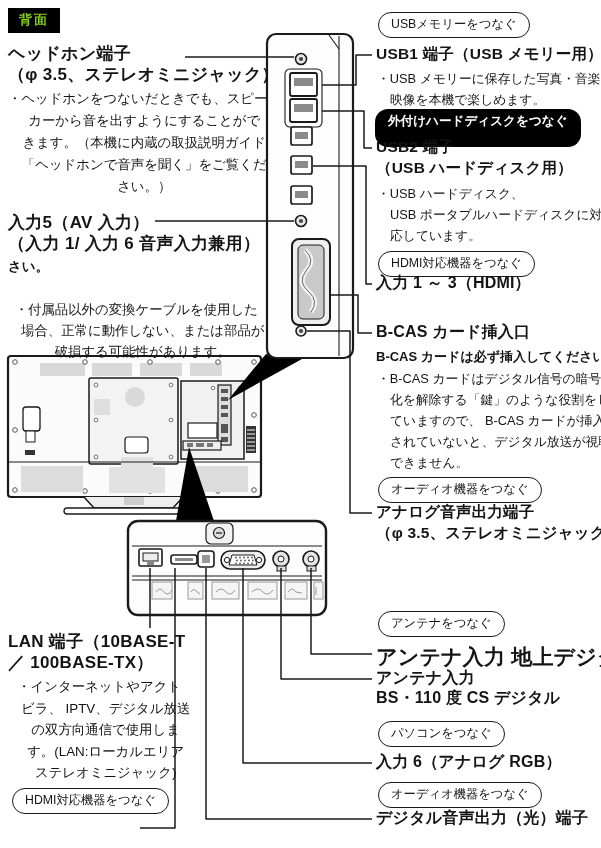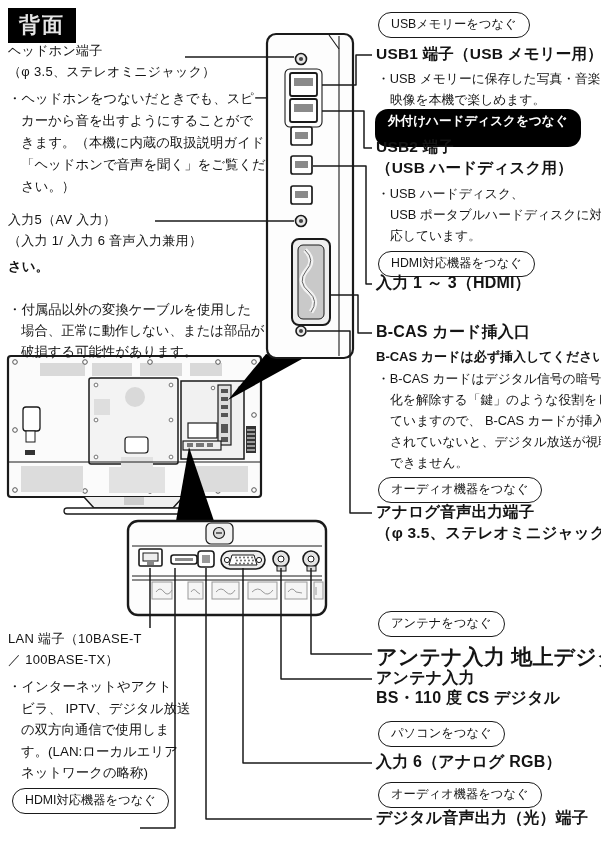--- a/index.html
+++ b/index.html
@@ -1,24 +1,24 @@
 <!DOCTYPE html>
 <html lang="ja"><head>
 <meta charset="utf-8">
 <style>
   html,body{margin:0;padding:0;background:#fff;}
   #page{position:relative;width:601px;height:848px;background:#fff;overflow:hidden;
         font-family:"Liberation Sans","DejaVu Sans",sans-serif;color:#141414;}
   #diagram{position:absolute;left:0;top:0;z-index:0;}
   .txt{position:absolute;z-index:2;white-space:nowrap;}
-  .titlebox{position:absolute;z-index:2;background:#000;color:#e5e5e5;font-size:21px;
+  .titlebox{position:absolute;z-index:2;background:#000;color:#84cc16;font-size:13px;
             font-weight:bold;padding:3px 11px 4px;letter-spacing:2px;}
-  .h1L{font-size:13px;font-weight:normal;letter-spacing:.3px;}
+  .h1L{font-size:17px;font-weight:bold;letter-spacing:.3px;}
   .h1R{font-size:15.5px;font-weight:bold;letter-spacing:.2px;}
-  .bodyL{font-size:13.4px;line-height:22px;}
+  .bodyL{font-size:13.4px;line-height:22px;text-align:center;}
   .bodyR{font-size:12.8px;line-height:21px;}
   .boldnote{font-size:13.4px;font-weight:bold;line-height:20px;}
   .ind{padding-left:13px;}
   .cap{position:absolute;z-index:2;border:1.6px solid #1a1a1a;border-radius:13px;
        font-size:12.3px;padding:3px 12px 4px;white-space:nowrap;background:#fff;text-align:right;}
   .capdark{position:absolute;z-index:2;background:#000;color:#fff;border-radius:13px;
        font-size:12.6px;font-weight:bold;padding:4px 13px 17px;white-space:nowrap;}
 </style>
 </head>
 <body>
@@ -314,18 +314,18 @@
   <div class="cap" style="left:378px;top:782px">オーディオ機器をつなぐ</div>
   <div class="txt h1R" style="left:376px;top:808px;font-size:16px">デジタル音声出力（光）端子</div>
 
   <div class="txt h1L" style="left:8px;top:630px">LAN 端子（10BASE-T</div>
   <div class="txt h1L" style="left:8px;top:651px">／ 100BASE-TX）</div>
   <div class="txt bodyL" style="left:8px;top:676px;line-height:21.5px">
     <div>・インターネットやアクト</div>
     <div class="ind">ビラ、 IPTV、デジタル放送</div>
     <div class="ind">の双方向通信で使用しま</div>
     <div class="ind">す。(LAN:ローカルエリア</div>
-    <div class="ind">ネットワークの略称)</div>
+    <div class="ind">ステレオミニジャック)</div>
   </div>
 
   <div class="cap" style="left:12px;top:788px">HDMI対応機器をつなぐ</div>
 
 </div>
 
 </body></html>

